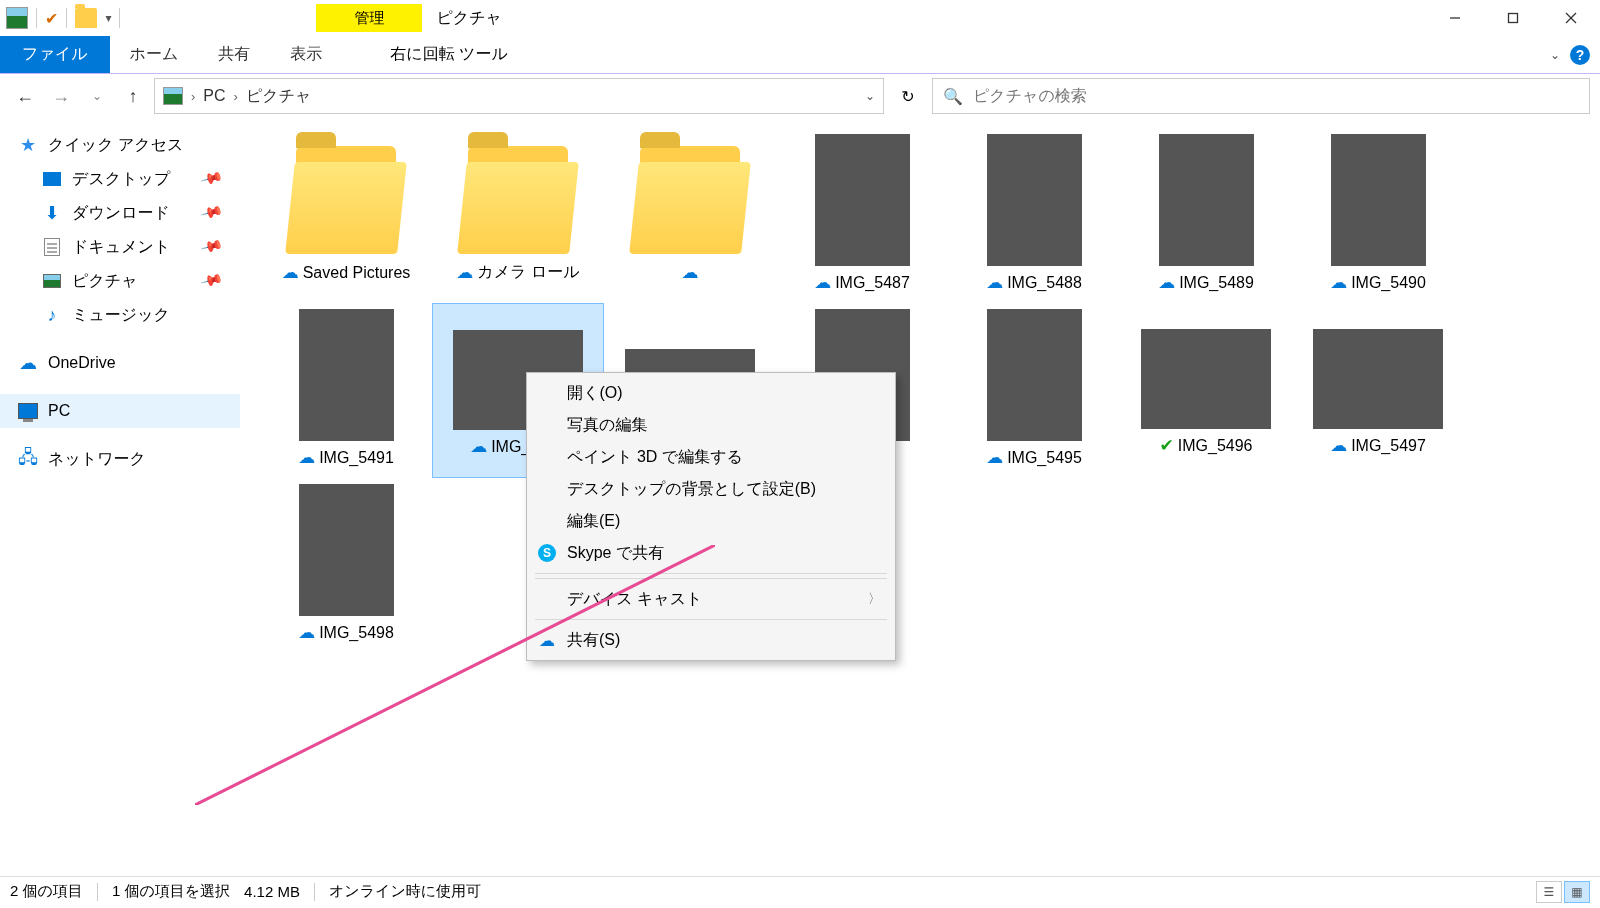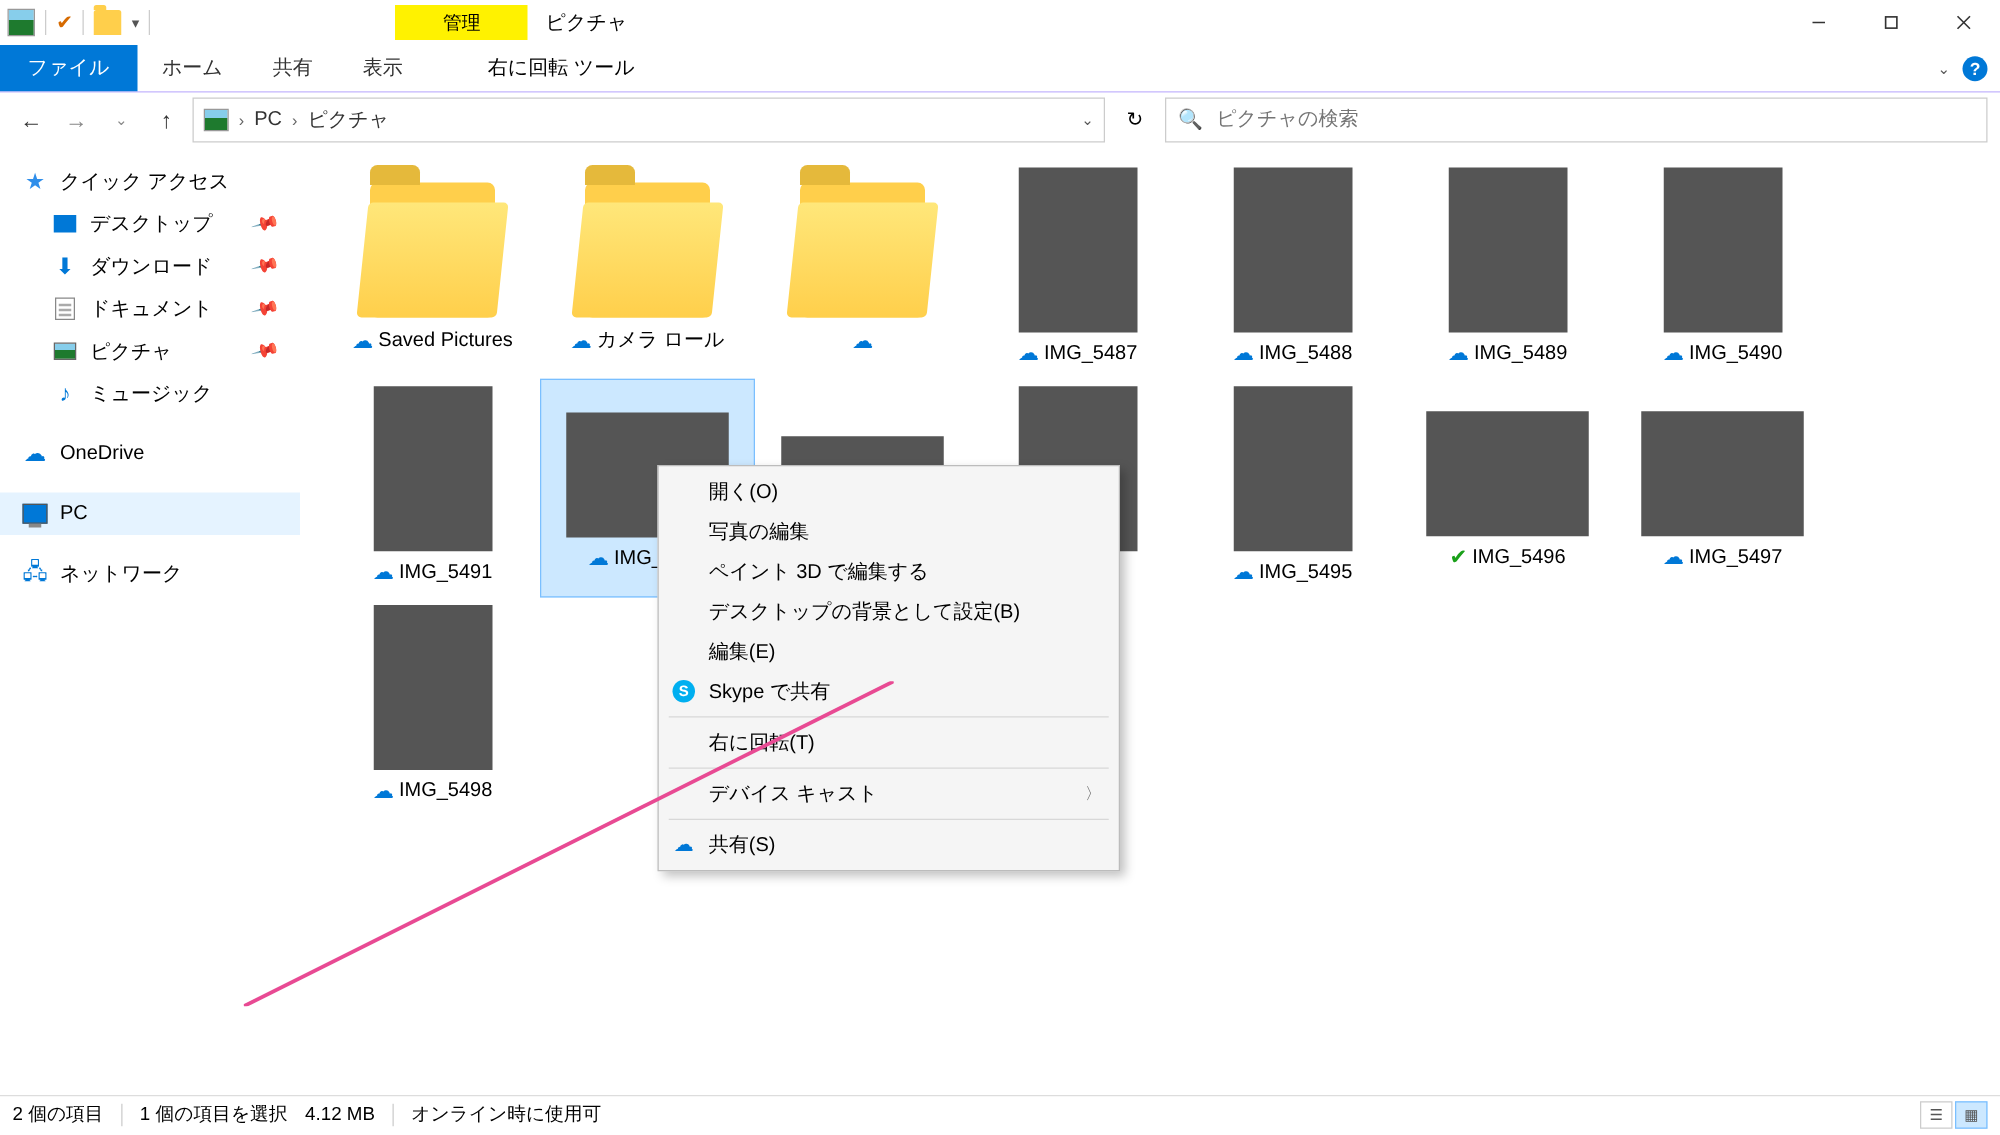--- a/index.html
+++ b/index.html
@@ -358,23 +358,20 @@
       <div class="mi">
           <span>編集(E)</span>
         </div>
       <div class="mi">
           <span class="mico">
             <span class="skype-ic">S</span>
           </span>
           <span>Skype で共有</span>
         </div>
       <div class="msep"></div>
-      <div class="mi">
-          <span>右に回転(T)</span>
-        </div>
       <div class="msep"></div>
       <div class="mi">
           <span>デバイス キャスト</span>
           <span class="arrow">〉</span>
         </div>
       <div class="msep"></div>
       <div class="mi">
           <span class="mico od-ic">☁</span>
           <span>共有(S)</span>
         </div>

